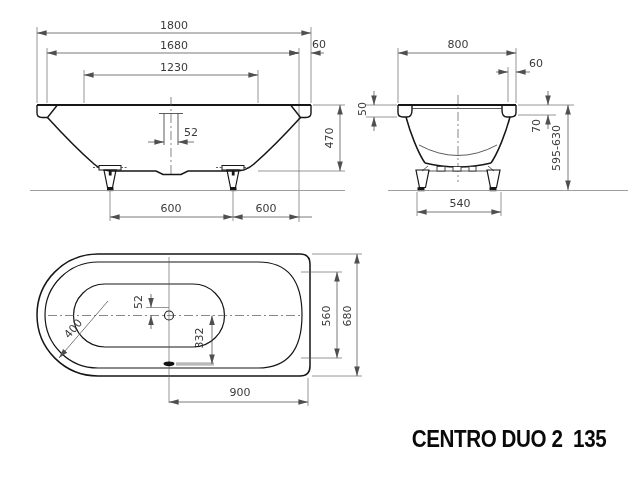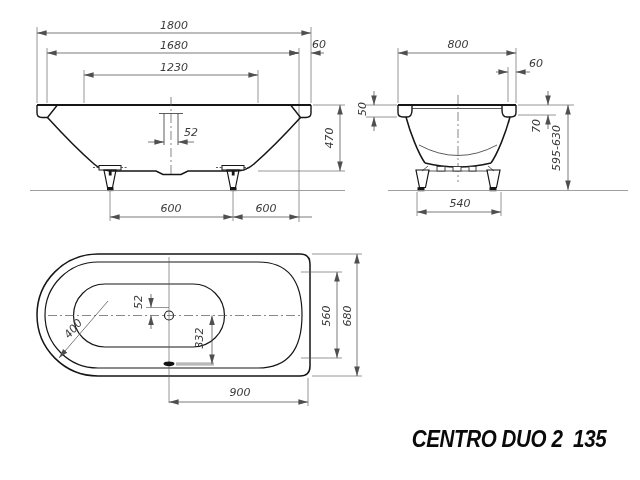--- a/index.html
+++ b/index.html
@@ -1,16 +1,16 @@
 <!DOCTYPE html>
 <html><head>
 <meta charset="utf-8">
 <style>
   html,body{margin:0;padding:0;background:#fff;}
-  .stage{position:relative;width:640px;height:480px;background:#ffffff;overflow:hidden;font-style:italic;}
+  .stage{position:relative;width:640px;height:480px;background:#ffffff;overflow:hidden;}
   svg{display:block;}
   text{font-family:"DejaVu Sans","Liberation Sans",sans-serif;font-size:11px;fill:#3a3a3a;}
   text.rot{text-anchor:middle;}
   .title-text{font-family:"Liberation Sans",sans-serif;font-weight:bold;font-size:24px;fill:#0a0a0a;letter-spacing:-0.5px;white-space:pre;}
   .outline{stroke:#161616;fill:none;}
   .dim{stroke:#4f4f4f;stroke-width:0.75;fill:none;}
   .ext{stroke:#5f5f5f;stroke-width:0.65;fill:none;}
   .cl{stroke:#555;stroke-width:0.7;fill:none;stroke-dasharray:9 3 2 3;}
   .floor{stroke:#949494;stroke-width:0.9;}
   .thin{stroke:#333;stroke-width:0.8;fill:none;}

